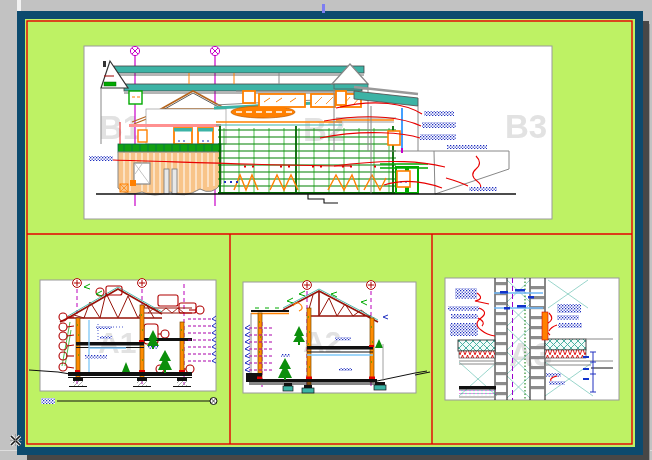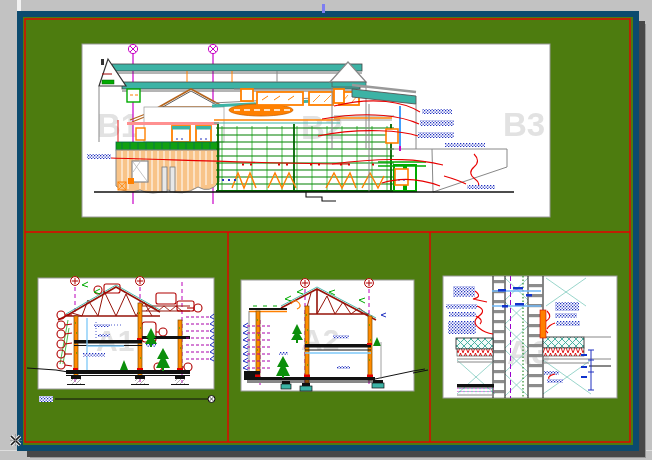--- a/index.html
+++ b/index.html
@@ -1,21 +1,21 @@
 <!DOCTYPE html>
 <html><head>
 <meta charset="utf-8">
 <style>
   html,body{margin:0;padding:0;}
   body{width:652px;height:460px;overflow:hidden;background:#c2c2c2;
        font-family:"Liberation Sans",sans-serif;position:relative;}
   .win-edge{position:absolute;left:0;top:450px;width:652px;height:1px;background:#dedede;}
   .artifact{position:absolute;left:17px;top:0;width:4px;height:11px;background:#f2f2f2;}
-  .paper{position:absolute;left:17px;top:11px;width:610px;height:428px;background:#4d7c0f;
-         border:6px solid #0c4a6e;
+  .paper{position:absolute;left:17px;top:11px;width:610px;height:428px;background:#bef264;
+         border:8px solid #0c4a6e;
          box-shadow:8px 8px 0 -2px #474747, 10px 10px 0 -3px #979797;}
   .paper svg{position:absolute;left:0;top:0;overflow:visible;}
   .grip-top{position:absolute;left:322px;top:4px;width:3px;height:9px;background:#7d7df2;}
   .x-marker{position:absolute;left:9px;top:433px;width:14px;height:14px;}
   .wm{font-weight:bold;fill:#e2e2e2;}
   text{user-select:none;}
 </style>
 </head>
 <body>
 

